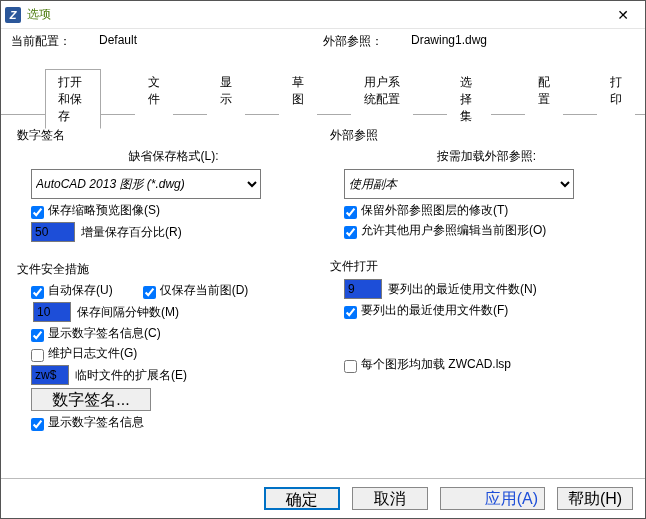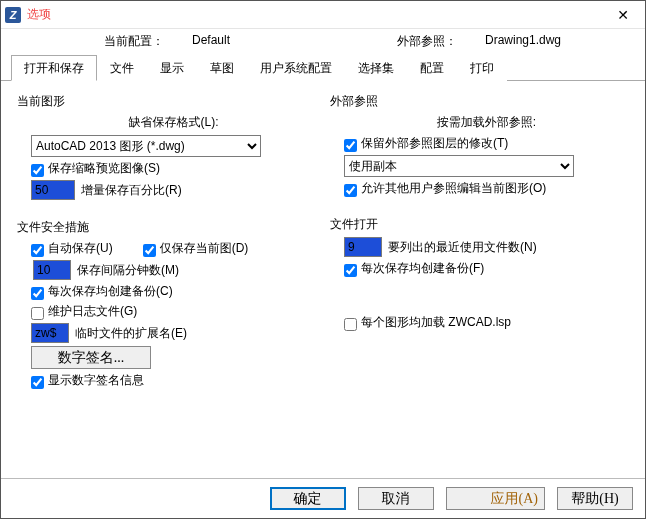--- a/index.html
+++ b/index.html
@@ -33,55 +33,55 @@
     margin-right: 6px;
     display: inline-flex;
     align-items: center;
     justify-content: center;
     color: #fff;
     font-size: 11px;
     font-style: italic;
     font-weight: bold;
     border-radius: 2px;
   }
-  .titlebar-title { flex: 0 0 auto; color: #ef4444; }
+  .titlebar-title { flex: 0 0 auto; color: #4d7c0f; }
   .titlebar-spacer { flex: 1; }
   .titlebar-close {
     width: 36px;
     height: 24px;
     display: flex;
     align-items: center;
     justify-content: center;
     font-size: 14px;
     cursor: default;
   }
   .info-row {
     display: flex;
     padding: 4px 10px 2px 10px;
   }
   .info-col {
     width: 50%;
     display: flex;
     gap: 28px;
-    justify-content: center;
   }
   .tabs {
     display: flex;
     border-bottom: 1px solid #aaa;
     padding: 0 10px;
     margin-top: 2px;
   }
   .tab {
     padding: 4px 12px 3px 12px;
     border: 1px solid transparent;
     border-bottom: none;
     position: relative;
-    top: 1px;
+    top: 15px;
     background: #fff;
     cursor: default;
+    margin-left: 34px;
   }
   .tab.active {
     border-color: #aaa;
     border-bottom: 1px solid #fff;
   }
   .content {
     flex: 1;
     display: flex;
     padding: 10px 14px 8px 14px;
     gap: 10px;
@@ -105,25 +105,26 @@
   }
   .row {
     display: flex;
     align-items: center;
     margin: 3px 0 3px 14px;
     gap: 6px;
   }
   .row.extra-indent { margin-left: 16px; }
   select.wide {
     width: 230px;
-    height: 22px;
+    height: 30px;
     font-family: inherit;
     font-size: 12px;
     border: 1px solid #7a7a7a;
     background: #fff;
+    font-style: italic;
   }
   input.text {
     height: 20px;
     border: 1px solid #7a7a7a;
     font-family: inherit;
     font-size: 12px;
     padding: 0 3px;
     background: #1d4ed8;
   }
   input.short { width: 44px; }
@@ -131,27 +132,27 @@
   input[type=checkbox] {
     width: 13px;
     height: 13px;
     margin: 0;
   }
   button.std {
     min-width: 76px;
     height: 23px;
     border: 1px solid #888;
     background: #efefef;
-    font-family: Liberation Serif, serif;
-    font-size: 14px;
+    font-family: Liberation Sans, sans-serif;
+    font-size: 16px;
     cursor: default;
   }
   button.std.wide { width: 120px; }
   button.primary { border: 2px solid #0071c5; }
-  button.std:disabled { color: #a16207; padding-left: 44px; }
+  button.std:disabled { color: #1d4ed8; padding-left: 44px; }
   .footer {
     border-top: 1px solid #bbb;
     padding: 8px 12px;
     display: flex;
     justify-content: flex-end;
     gap: 12px;
   }
   label.cb {
     display: inline-flex;
     align-items: flex-end;
@@ -190,21 +191,21 @@
     <div class="tab">用户系统配置</div>
     <div class="tab">选择集</div>
     <div class="tab">配置</div>
     <div class="tab">打印</div>
   </div>
 
   <div class="content">
 
     <div class="col">
       <div class="group">
-        <div class="group-title">当前图形</div>
+        <div class="group-title">数字签名</div>
         <div class="group-sub">缺省保存格式(L):</div>
         <div class="row">
           <select class="wide">
             <option>AutoCAD 2013 图形 (*.dwg)</option>
           </select>
         </div>
         <div class="row">
           <label class="cb">
             <input type="checkbox" checked="" style="">
             <span>保存缩略预览图像(S)</span>
@@ -229,21 +230,21 @@
             <span>仅保存当前图(D)</span>
           </label>
         </div>
         <div class="row extra-indent">
           <input class="text tiny" value="10" style="">
           <span>保存间隔分钟数(M)</span>
         </div>
         <div class="row">
           <label class="cb">
             <input type="checkbox" checked="" style="">
-            <span>每次保存均创建备份(C)</span>
+            <span>显示数字签名信息(C)</span>
           </label>
         </div>
         <div class="row">
           <label class="cb">
             <input type="checkbox" style="">
             <span>维护日志文件(G)</span>
           </label>
         </div>
         <div class="row">
           <input class="text tiny" value="zw$" style="">
@@ -258,49 +259,49 @@
             <span>显示数字签名信息</span>
           </label>
         </div>
       </div>
     </div>
 
     <div class="col">
       <div class="group">
         <div class="group-title">外部参照</div>
         <div class="group-sub">按需加载外部参照:</div>
-        <div class="row">
-          <label class="cb">
-            <input type="checkbox" checked="" style="">
-            <span>保留外部参照图层的修改(T)</span>
-          </label>
-        </div>
         <div class="row">
           <select class="wide">
             <option>使用副本</option>
           </select>
         </div>
         <div class="row">
           <label class="cb">
             <input type="checkbox" checked="" style="">
+            <span>保留外部参照图层的修改(T)</span>
+          </label>
+        </div>
+        <div class="row">
+          <label class="cb">
+            <input type="checkbox" checked="" style="">
             <span>允许其他用户参照编辑当前图形(O)</span>
           </label>
         </div>
       </div>
 
       <div class="group">
         <div class="group-title">文件打开</div>
         <div class="row">
           <input class="text tiny" value="9" style="">
           <span>要列出的最近使用文件数(N)</span>
         </div>
         <div class="row">
           <label class="cb">
             <input type="checkbox" checked="" style="">
-            <span>每次保存均创建备份(F)</span>
+            <span>要列出的最近使用文件数(F)</span>
           </label>
         </div>
       </div>
 
       <div class="group">
         <div class="row" style="margin-top:18px;">
           <label class="cb">
             <input type="checkbox" style="">
             <span>每个图形均加载 ZWCAD.lsp</span>
           </label>

